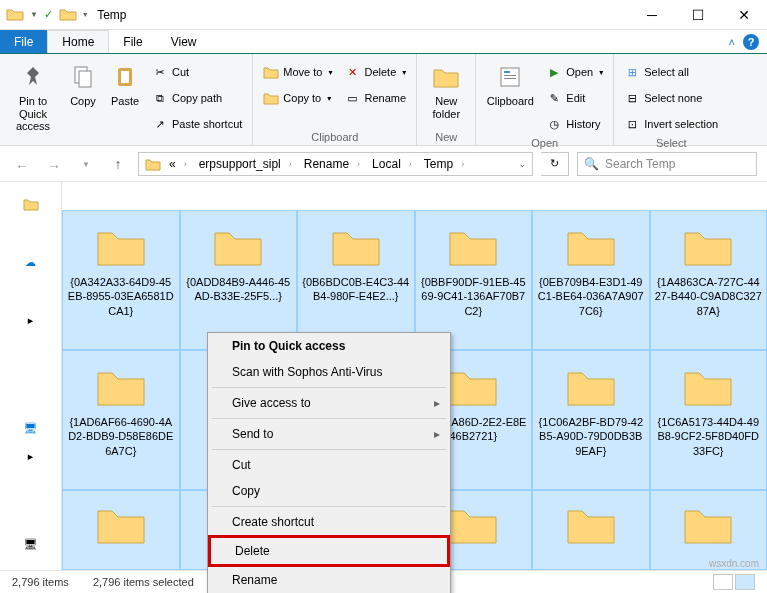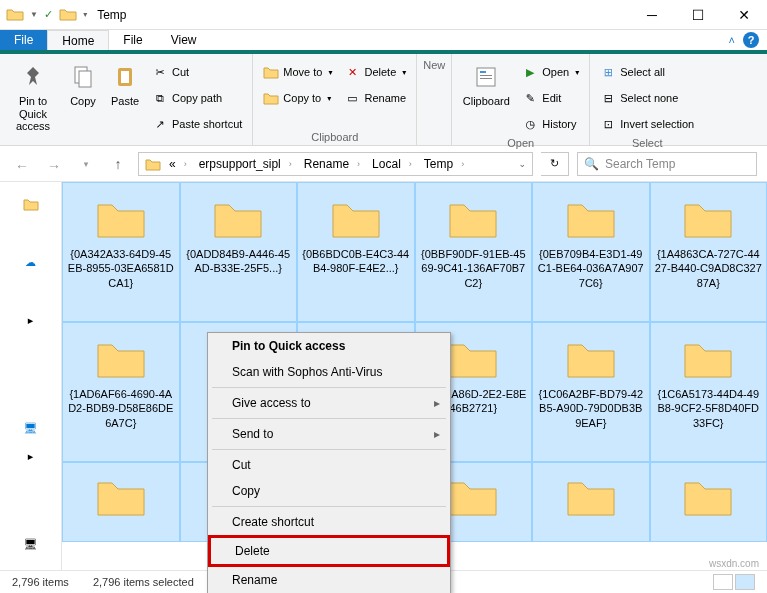--- a/index.html
+++ b/index.html
@@ -6,21 +6,21 @@
 body { width: 767px; height: 593px; background: #fff; font-size: 11px; overflow: hidden; position: relative; }
 
 
 .titlebar { height: 30px; display: flex; align-items: center; border-bottom: 1px solid #e0e0e0; }
 .qat { display: flex; align-items: center; gap: 6px; padding: 0 6px; }
 .title-text { margin-left: 4px; font-size: 12px; }
 .win-controls { margin-left: auto; display: flex; }
 .win-controls div { width: 46px; height: 30px; display: flex; align-items: center; justify-content: center; font-size: 14px; }
 
 
-.tabs { height: 24px; display: flex; align-items: stretch; border-bottom: 4px solid #0f766e; background: #fff; }
+.tabs { height: 24px; display: flex; align-items: stretch; border-bottom: 1px solid #0f766e; background: #fff; }
 .tabs .tab { padding: 0 14px; display: flex; align-items: center; font-size: 12px; }
 .tabs .tab.file { background: #1979ca; color: #fff; }
 .tabs .tab.active { background: #f5f6f7; border: 1px solid #dadada; border-bottom: none; }
 .tabs .right { margin-left: auto; display: flex; align-items: center; gap: 8px; padding-right: 8px; }
 .help-icon { width: 16px; height: 16px; background: #1979ca; border-radius: 50%; color: #fff; display: flex; align-items: center; justify-content: center; font-size: 11px; font-weight: bold; }
 
 
 .ribbon { height: 92px; background: #f5f6f7; display: flex; border-bottom: 1px solid #dadada; }
 .group { border-right: 1px solid #dadada; display: flex; flex-direction: column; padding: 3px 6px 0; }
 .group-body { flex: 1; display: flex; gap: 4px; }
@@ -38,21 +38,21 @@
 .bc-box { flex: 1; height: 24px; border: 1px solid #c8c8c8; display: flex; align-items: center; }
 .crumb { padding: 0 6px; height: 100%; display: flex; align-items: center; gap: 4px; font-size: 12px; }
 .crumb .sep { color: #888; font-size: 9px; margin-left: 4px; }
 .refresh-box { width: 28px; height: 24px; border: 1px solid #c8c8c8; border-left: none; display: flex; align-items: center; justify-content: center; }
 .search-box { width: 180px; height: 24px; border: 1px solid #c8c8c8; display: flex; align-items: center; padding: 0 6px; gap: 6px; color: #888; font-size: 12px; }
 
 
 .main { display: flex; height: 388px; }
 .navpane { width: 62px; border-right: 1px solid #e5e5e5; background: #fff; padding-top: 8px; }
 .navpane div { height: 28px; display: flex; align-items: center; justify-content: center; }
-.files { flex: 1; position: relative; background: #fff; overflow: hidden; }
+.files { flex: 1; position: relative; background: #fff; overflow: hidden; margin-top: 28px; }
 .grid { display: grid; grid-template-columns: repeat(6, 1fr); }
 .item { height: 140px; display: flex; flex-direction: column; align-items: center; justify-content: flex-start; text-align: center; padding: 10px 4px 4px; font-size: 11px; line-height: 1.3; word-break: break-all; background: #cce8ff; border: 1px solid #99d1ff; }
 .item svg { width: 58px; height: 48px; margin-bottom: 6px; }
 .row3 .item { height: 80px; padding-top: 4px; }
 .row3 .item svg { margin-top: 4px; margin-bottom: 2px; }
 
 
 .ctx { position: absolute; left: 207px; top: 332px; width: 244px; background: #f0f0f0; border: 1px solid #a0a0a0; box-shadow: 2px 2px 4px rgba(0,0,0,0.25); font-size: 12px; z-index: 100; }
 .ctx .mi { padding: 6px 10px 6px 24px; display: flex; align-items: center; justify-content: space-between; }
 .ctx .mi.bold { font-weight: bold; }
@@ -178,20 +178,30 @@
         <div class="sm-btn">
             <span class="ic">▭</span>
             <span>Rename</span>
           </div>
       </div>
     </div>
     <div class="group-label">Clipboard</div>
   </div>
 
   <div class="group">
+    <div class="group-body">
+      <div class="big-btn" style="width:46px">
+        <span class="ic">
+            <svg width="28" height="24">
+              <path d="M2 5 L10 5 L13 8 L26 8 L26 22 L2 22 Z" fill="#ffd77a" stroke="#caa648"></path>
+            </svg>
+          </span>
+        <span>New folder</span>
+      </div>
+    </div>
     <div class="group-label">New</div>
   </div>
 
   <div class="group">
     <div class="group-body">
       <div class="big-btn" style="width:56px">
         <span class="ic">
             <svg width="24" height="24">
               <rect x="3" y="3" width="18" height="18" fill="#fff" stroke="#888"></rect>
               <rect x="6" y="6" width="6" height="2" fill="#4a90d9"></rect>

